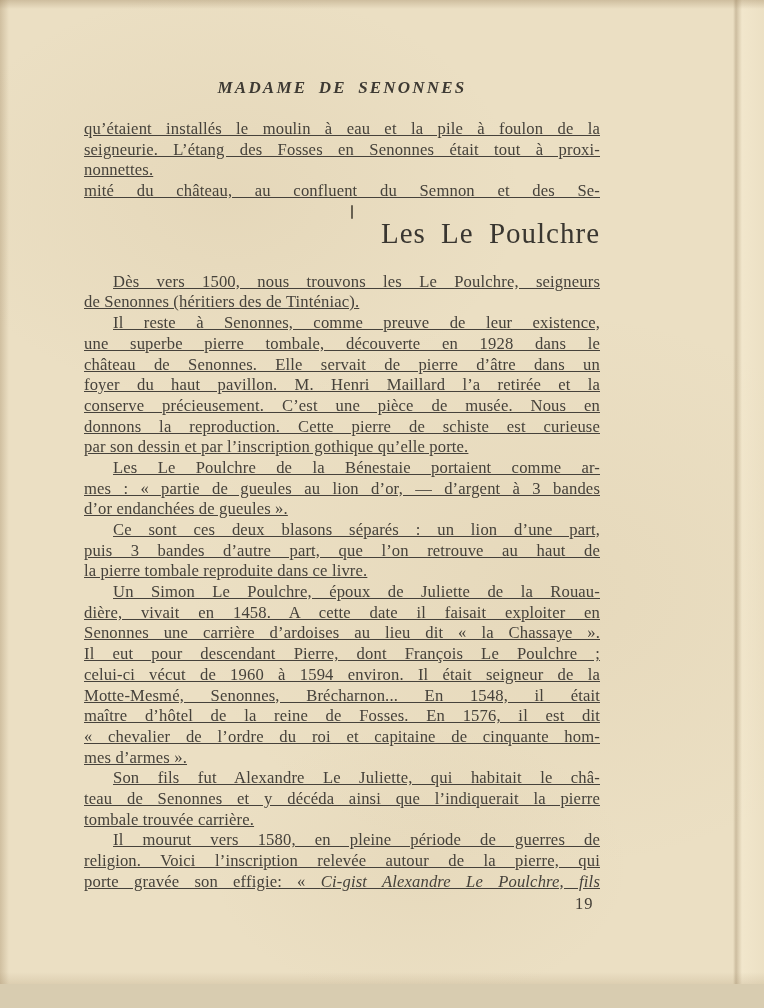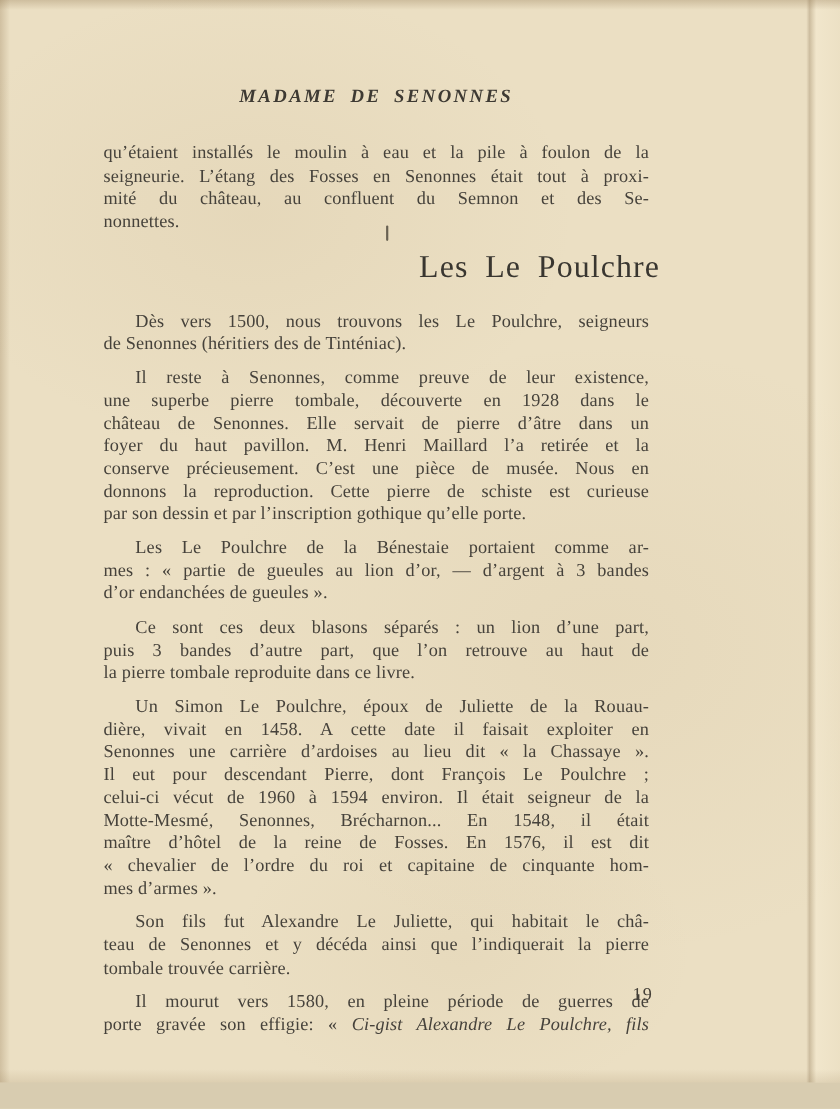--- a/index.html
+++ b/index.html
@@ -34,21 +34,21 @@
     word-spacing: 5px;
     color: #3e3a33;
   }
   .text-block {
     position: absolute;
     left: 84px; top: 119px; width: 516px;
     font-size: 16.6px;
     letter-spacing: 0.15px;
     color: #46423b;
   }
-  .para { margin: 10px; }
+  .para { margin: 0; text-decoration: underline; }
   .line {
     height: 20.7px;
     line-height: 20.7px;
     text-align: justify;
     text-align-last: justify;
     white-space: normal;
   }
   .line.last { text-align-last: left; }
   .line.indent { text-indent: 29px; }
   .it { font-style: italic; }
@@ -83,22 +83,22 @@
 
 <div class="page">
   <div class="running-header">MADAME DE SENONNES</div>
 
   <div class="ink-mark"></div>
 
   <div class="text-block" id="content">
       <div class="para">
         <div class="line"><span>qu’étaient installés le moulin à eau et la pile à foulon de la</span></div>
         <div class="line"><span>seigneurie. L’étang des Fosses en Senonnes était tout à proxi-</span></div>
+        <div class="line last"><span>nonnettes.</span></div>
         <div class="line"><span>mité du château, au confluent du Semnon et des Se-</span></div>
-        <div class="line last"><span>nonnettes.</span></div>
       </div>
       <div class="section-heading">Les Le Poulchre</div>
       <div class="para">
         <div class="line indent"><span>Dès vers 1500, nous trouvons les Le Poulchre, seigneurs</span></div>
         <div class="line last"><span>de Senonnes (héritiers des de Tinténiac).</span></div>
       </div>
       <div class="para">
         <div class="line indent"><span>Il reste à Senonnes, comme preuve de leur existence,</span></div>
         <div class="line"><span>une superbe pierre tombale, découverte en 1928 dans le</span></div>
         <div class="line"><span>château de Senonnes. Elle servait de pierre d’âtre dans un</span></div>
@@ -128,18 +128,19 @@
         <div class="line"><span>« chevalier de l’ordre du roi et capitaine de cinquante hom-</span></div>
         <div class="line last"><span>mes d’armes ».</span></div>
       </div>
       <div class="para">
         <div class="line indent"><span>Son fils fut Alexandre Le Juliette, qui habitait le châ-</span></div>
         <div class="line"><span>teau de Senonnes et y décéda ainsi que l’indiquerait la pierre</span></div>
         <div class="line last"><span>tombale trouvée carrière.</span></div>
       </div>
       <div class="para">
         <div class="line indent"><span>Il mourut vers 1580, en pleine période de guerres de</span></div>
+        <div class="line"><span>religion. Voici l’inscription relevée autour de la pierre, qui</span></div>
         <div class="line"><span>porte gravée son effigie: « </span><span class="it">Ci-gist Alexandre Le Poulchre, fils</span></div>
       </div>
     </div>
 
   <div class="folio">19</div>
 </div>
 
 </body></html>

